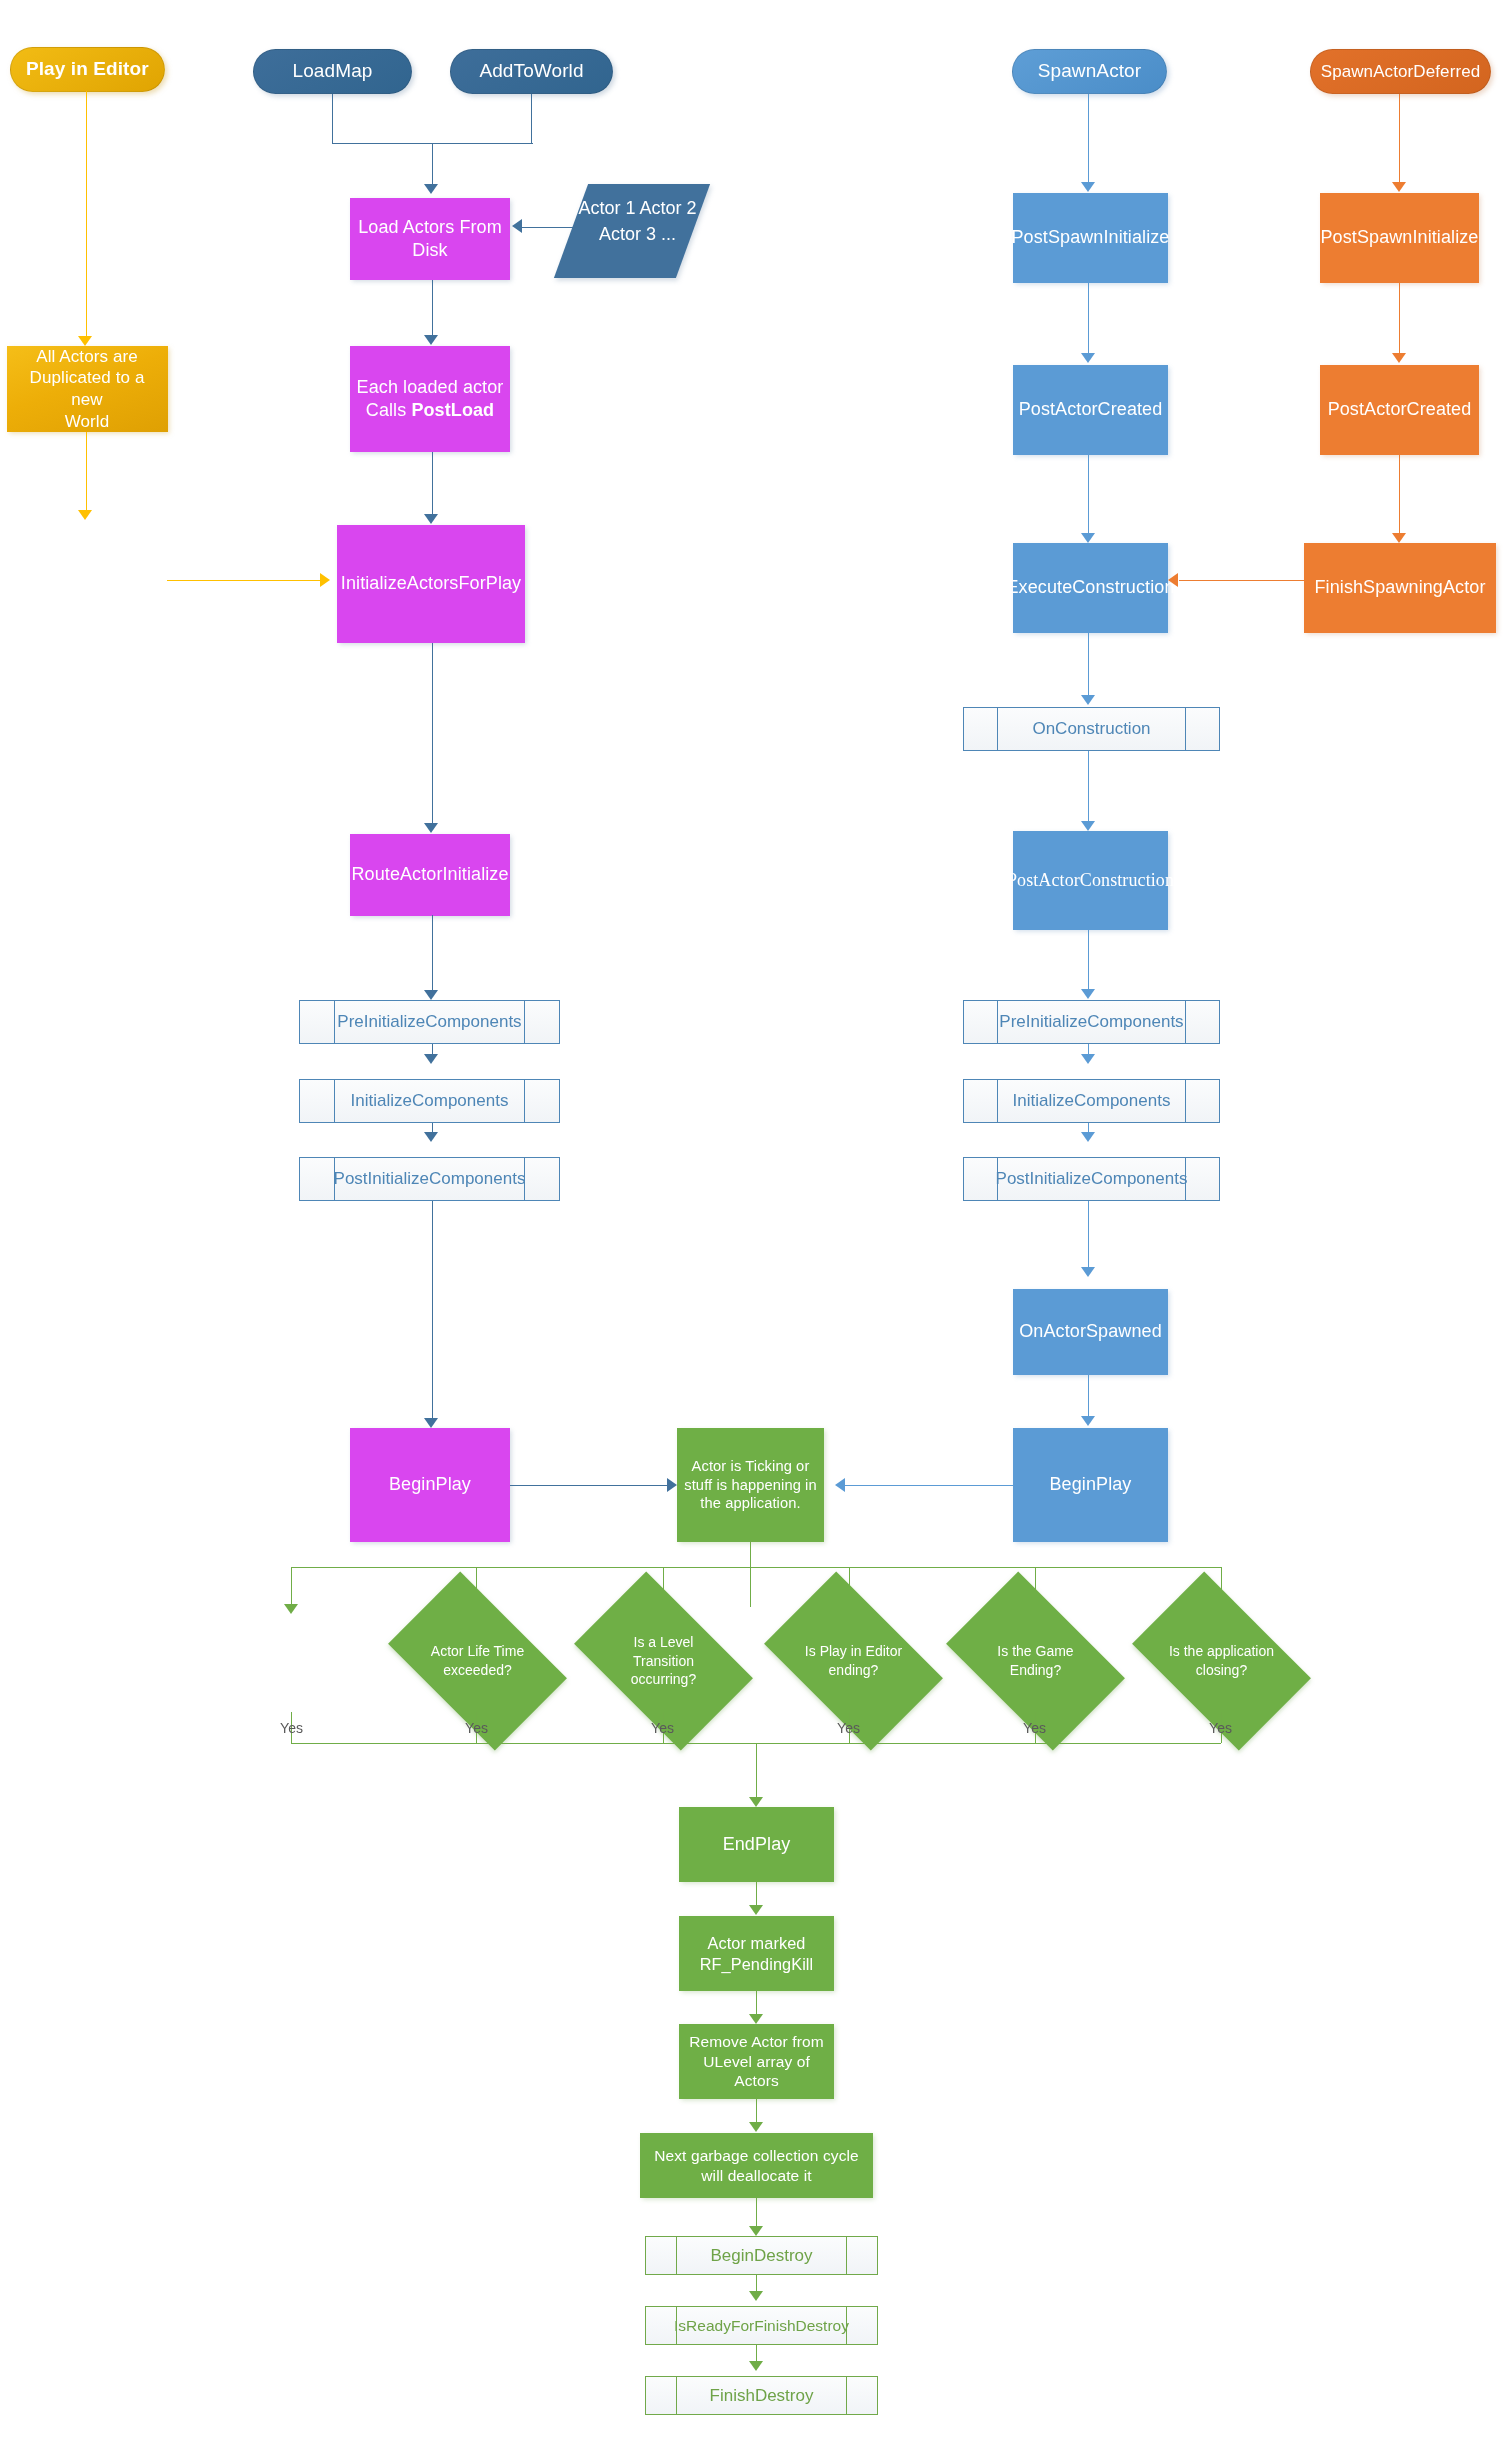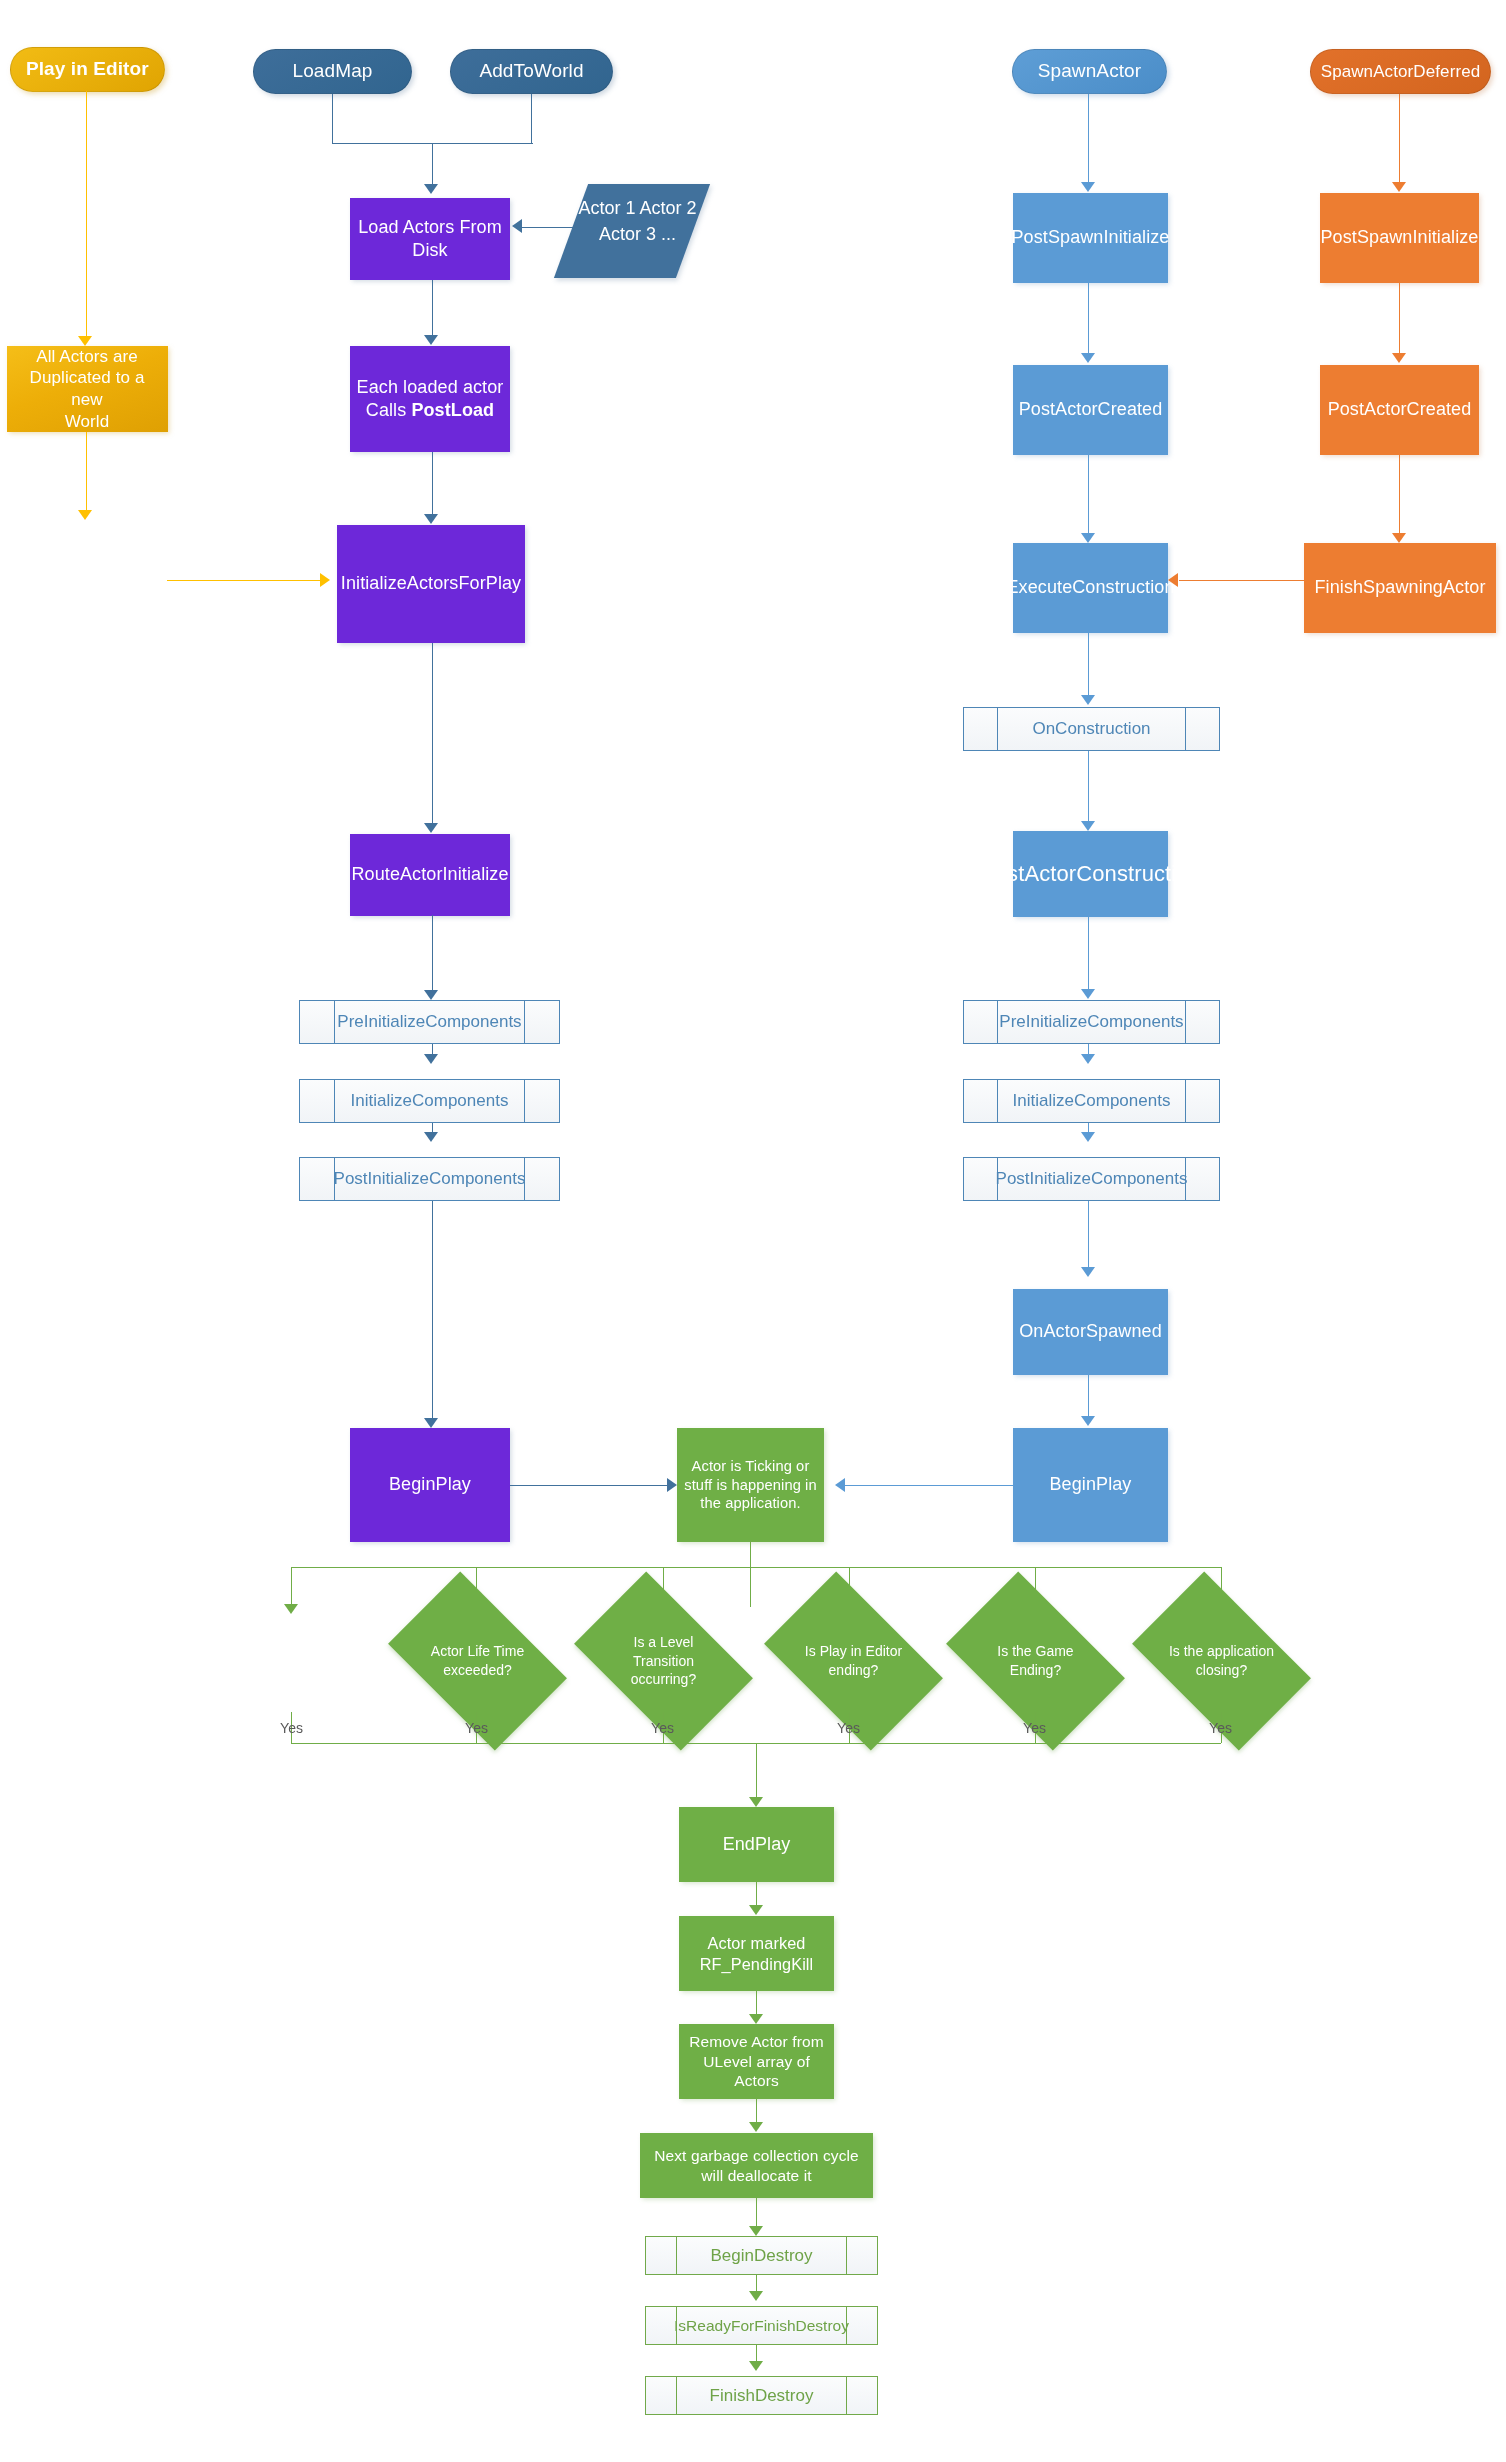--- a/index.html
+++ b/index.html
@@ -6,21 +6,21 @@
   body{font-family:"Liberation Sans", sans-serif;}
   #stage{position:relative;width:1507px;height:2462px;background:#fff;overflow:hidden;}
 
   
   .node{position:absolute;box-sizing:border-box;display:flex;align-items:center;
         justify-content:center;text-align:center;line-height:1.28;color:#fff;
         font-size:19px;letter-spacing:0.1px;padding:3.3px 6.5px;}
   .node .t{display:block;white-space:pre-line;}
 
   
-  .fill-darkblue{background:#6d28d9;box-shadow:2.4px 2.4px 4.9px rgba(150,170,190,.45);}
+  .fill-darkblue{background:#d946ef;box-shadow:2.4px 2.4px 4.9px rgba(150,170,190,.45);}
   .fill-lightblue{background:#5B9BD5;box-shadow:2.4px 2.4px 4.9px rgba(150,180,210,.45);}
   .fill-orange{background:#ED7D31;box-shadow:2.4px 2.4px 4.9px rgba(215,170,140,.45);}
   .fill-yellow{background:linear-gradient(160deg,#F5BE18 0%,#EDAE08 45%,#DFA003 100%);
                box-shadow:2.4px 2.4px 4.9px rgba(220,190,110,.5);}
   .fill-green{background:#6FAF46;box-shadow:2.4px 2.4px 4.9px rgba(160,195,140,.45);}
 
   
   .stadium{border-radius:815px;}
   .stadium.fill-darkblue{background:linear-gradient(150deg,#3E6E9A 0%,#31658F 100%);}
   .stadium.fill-lightblue{background:linear-gradient(150deg,#5E9ED6 0%,#4A8DC8 100%);}
@@ -212,21 +212,21 @@
   </div>
   <div class="ln v c-lblue" style="left:1088px;top:633px;height:65px;"></div>
   <div class="ah ah-down ad-lblue" style="left:1081px;top:695px;"></div>
 
   <div class="subproc" style="left:963px;top:707px;width:257px;height:44px;">
     <span>OnConstruction</span>
   </div>
   <div class="ln v c-lblue" style="left:1088px;top:751px;height:73px;"></div>
   <div class="ah ah-down ad-lblue" style="left:1081px;top:821px;"></div>
 
-  <div class="node fill-lightblue" style="left:1013px;top:831px;width:155px;height:86px;font-size:22px;">
+  <div class="node fill-lightblue" style="left:1013px;top:831px;width:155px;height:99px;font-size:18px;font-family:Liberation Serif, serif;">
     <span class="t">PostActorConstruction</span>
   </div>
   <div class="ln v c-lblue" style="left:1088px;top:917px;height:75px;"></div>
   <div class="ah ah-down ad-lblue" style="left:1081px;top:989px;"></div>
 
   <div class="subproc" style="left:963px;top:1000px;width:257px;height:44px;">
     <span>PreInitializeComponents</span>
   </div>
   <div class="ln v c-lblue" style="left:1088px;top:1044px;height:13px;"></div>
   <div class="ah ah-down ad-lblue" style="left:1081px;top:1054px;"></div>

